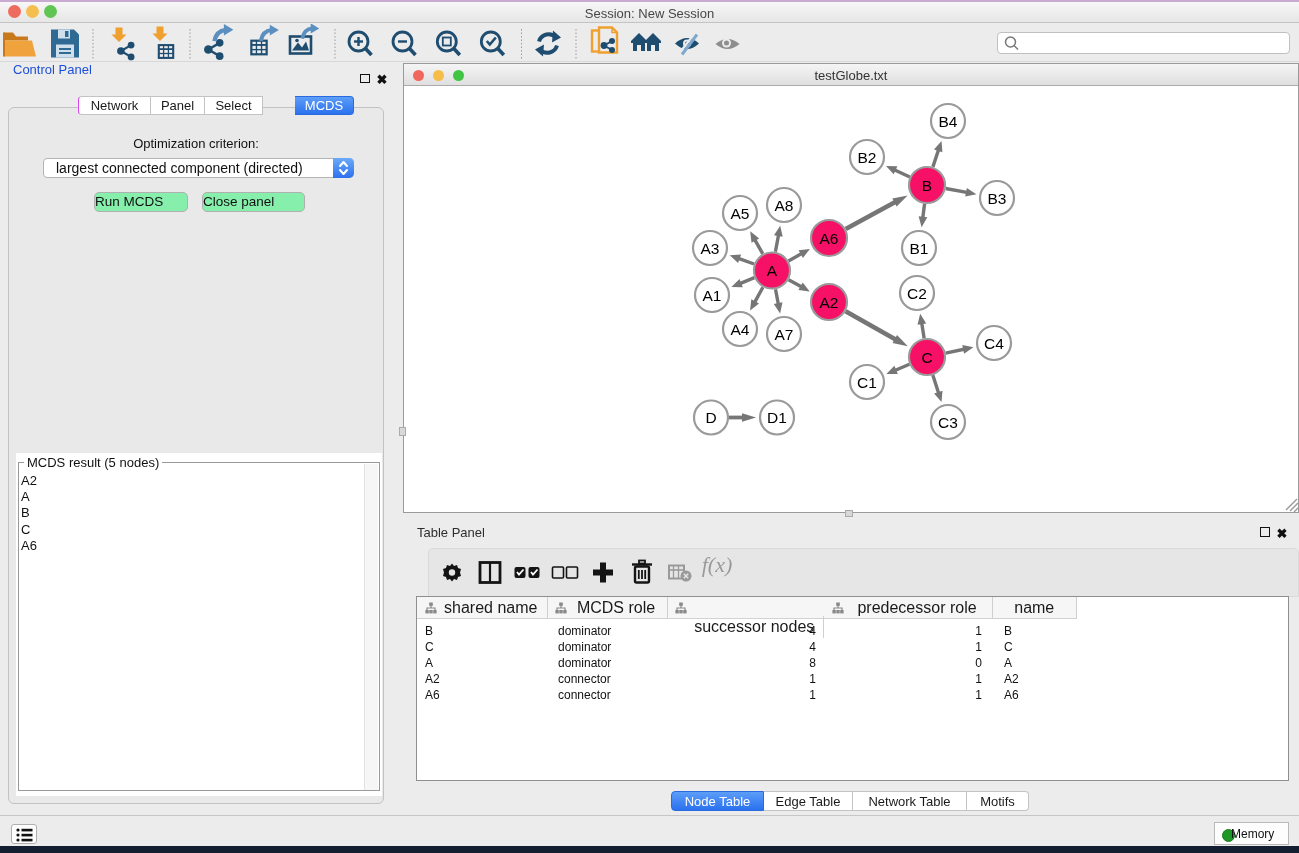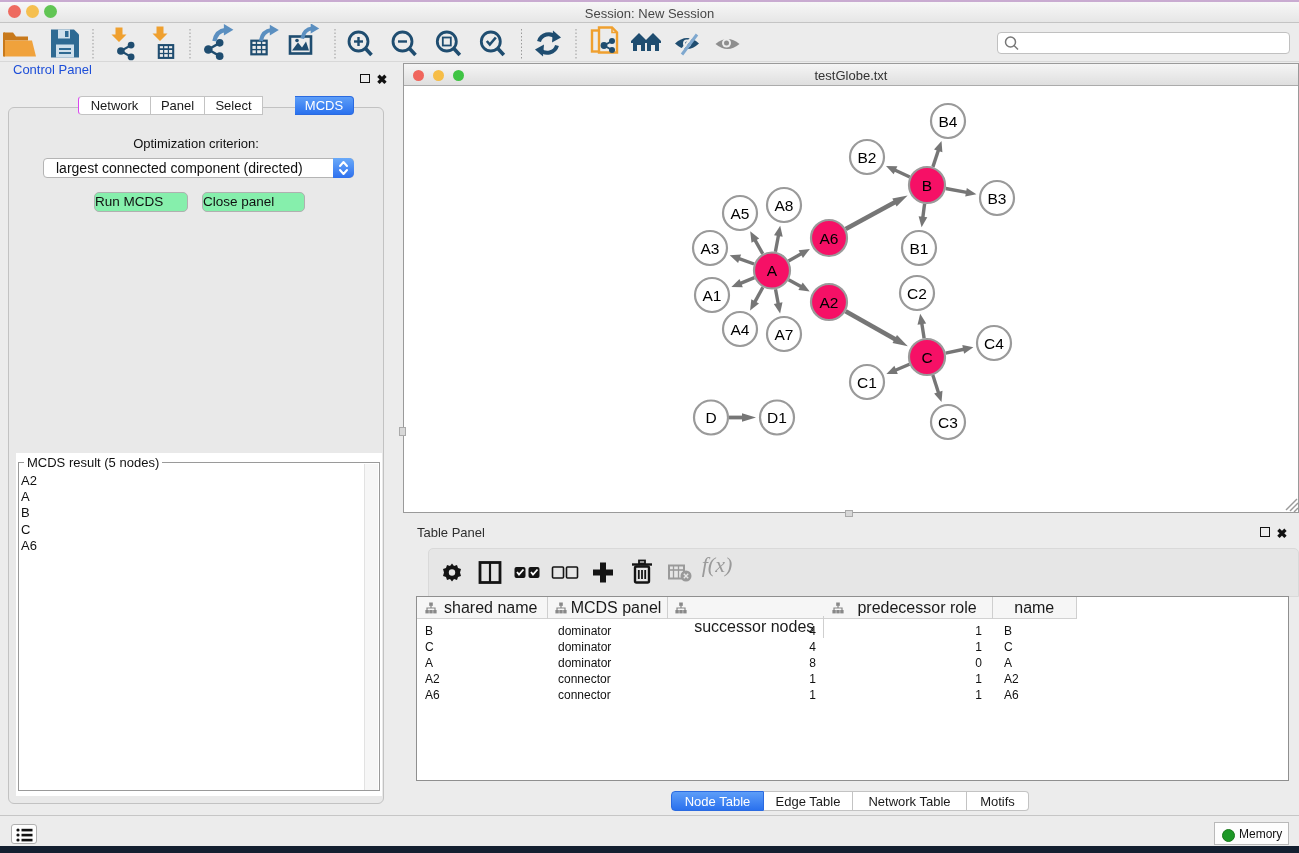--- a/index.html
+++ b/index.html
@@ -395,21 +395,21 @@
 <div class="abs" id="tp-table">
     <div class="th-row" style="width:659.5px;"></div>
 <div class="th" style="left:0px; width:130.5px; padding-left:18px;">shared name</div>
 <svg width="12" height="12" viewBox="0 0 12 12" style="position:absolute;left:8px;top:5px;">
       <rect x="4.2" y="0.5" width="3.6" height="3.4" fill="#888"></rect>
       <path d="M6,4 L6,6 M2,8 L2,6 L10,6 L10,8" stroke="#888" stroke-width="1.2" fill="none"></path>
       <rect x="0.4" y="8" width="3.4" height="3.4" fill="#888"></rect>
       <rect x="4.3" y="8" width="3.4" height="3.4" fill="#888"></rect>
       <rect x="8.2" y="8" width="3.4" height="3.4" fill="#888"></rect>
     </svg>
-<div class="th" style="left:130.5px; width:120.0px; padding-left:18px;">MCDS panel</div>
+<div class="th" style="left:130.5px; width:120.0px; padding-left:18px;">MCDS role</div>
 <svg width="12" height="12" viewBox="0 0 12 12" style="position:absolute;left:138px;top:5px;">
       <rect x="4.2" y="0.5" width="3.6" height="3.4" fill="#888"></rect>
       <path d="M6,4 L6,6 M2,8 L2,6 L10,6 L10,8" stroke="#888" stroke-width="1.2" fill="none"></path>
       <rect x="0.4" y="8" width="3.4" height="3.4" fill="#888"></rect>
       <rect x="4.3" y="8" width="3.4" height="3.4" fill="#888"></rect>
       <rect x="8.2" y="8" width="3.4" height="3.4" fill="#888"></rect>
     </svg>
 <div class="th" style="left:250.5px; width:156.5px; padding-left:18px;margin-top:19px;">successor nodes</div>
 <svg width="12" height="12" viewBox="0 0 12 12" style="position:absolute;left:258px;top:5px;">
       <rect x="4.2" y="0.5" width="3.6" height="3.4" fill="#888"></rect>
@@ -467,15 +467,15 @@
       <circle cx="5" cy="4" r="1.6" fill="#111"></circle>
       <circle cx="5" cy="9" r="1.6" fill="#111"></circle>
       <circle cx="5" cy="14" r="1.6" fill="#111"></circle>
       <rect x="8.5" y="2.8" width="11" height="2.6" fill="#111"></rect>
       <rect x="8.5" y="7.8" width="11" height="2.6" fill="#111"></rect>
       <rect x="8.5" y="12.8" width="11" height="2.6" fill="#111"></rect>
     </svg>
   </div>
 <div class="abs" id="mem-btn">
     <span style="position:absolute;left:7px;top:6px;width:13px;height:13px;border-radius:50%;background:#1d9827;border:1px solid #187a1b;"></span>
-    <span style="position:absolute;left:24px;top:4px;text-align:right;">Memory</span>
+    <span style="position:absolute;left:16px;top:4px;text-align:right;">Memory</span>
   </div>
 <div class="abs" id="desk-bottom"></div>
 
 </body></html>

